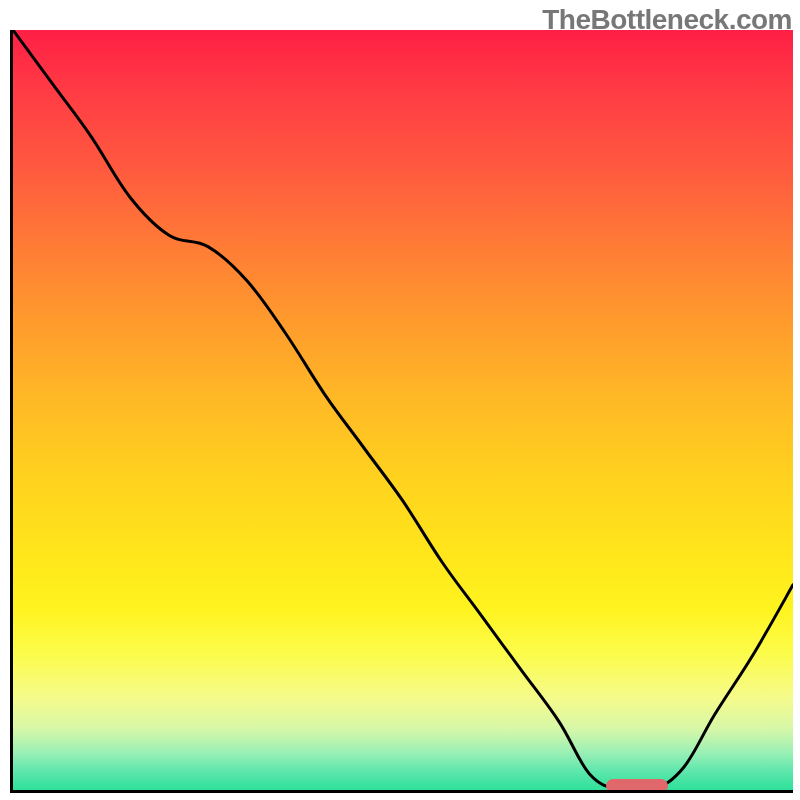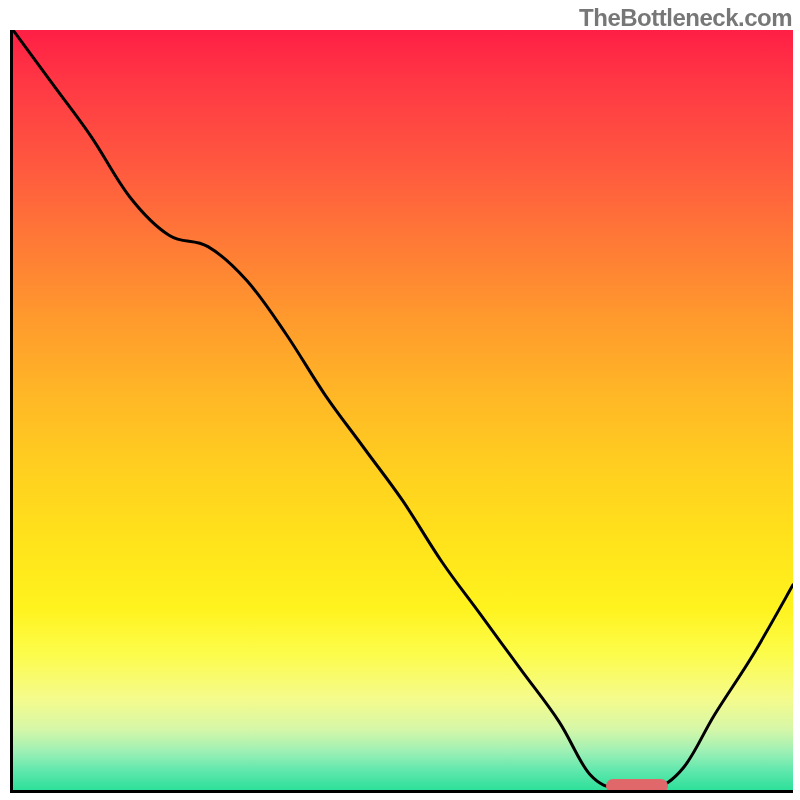--- a/index.html
+++ b/index.html
@@ -12,21 +12,21 @@
   }
   .container {
     position: relative;
     width: 800px;
     height: 800px;
   }
   .watermark {
     position: absolute;
     top: 4px;
     right: 8px;
-    font-size: 24px;
+    font-size: 28px;
     font-weight: bold;
     color: #777777;
     letter-spacing: -0.5px;
   }
   .plot-area {
     position: absolute;
     left: 10px;
     top: 30px;
     width: 780px;
     height: 760px;

